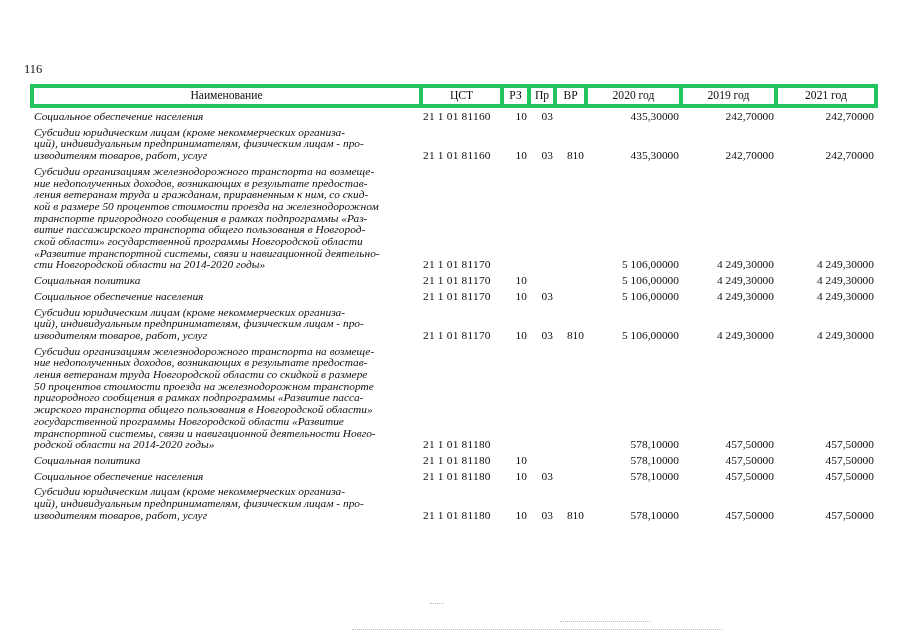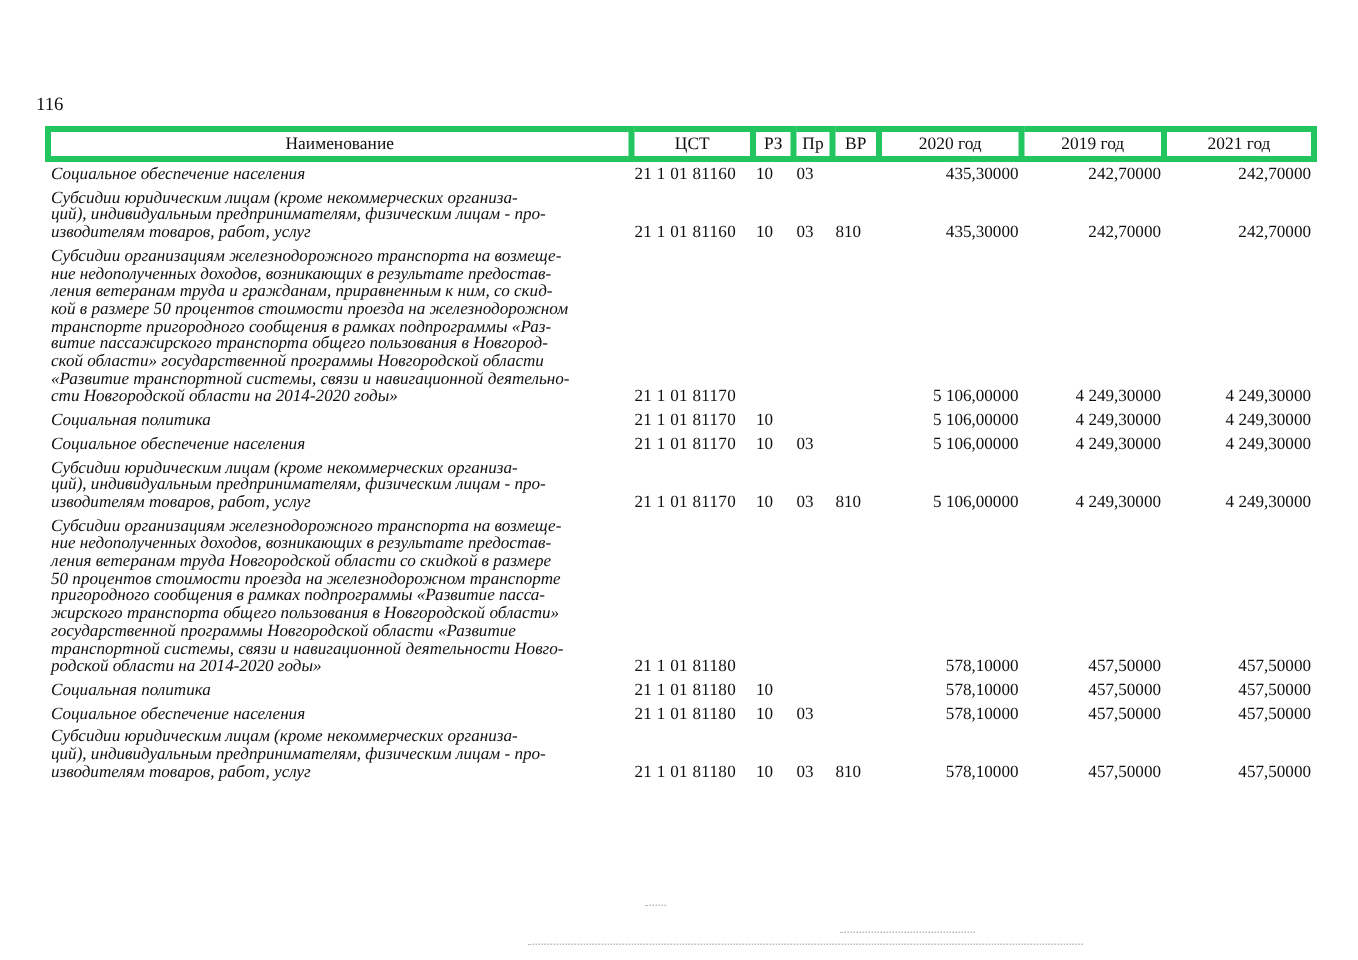--- a/index.html
+++ b/index.html
@@ -49,21 +49,21 @@
     padding-left: 3px;
     font-style: italic;
   }
   td.cst {
     white-space: nowrap;
     padding-left: 4px;
     letter-spacing: 0.2px;
     margin-top: 23px;
   }
   td.mid {
-    text-align: left;
+    text-align: right;
     white-space: nowrap;
   }
   td.amt {
     text-align: right;
     padding-right: 7px;
     white-space: nowrap;
     font-family: Liberation Serif, serif;
   }
   .scan-artifact {
     position: absolute;

